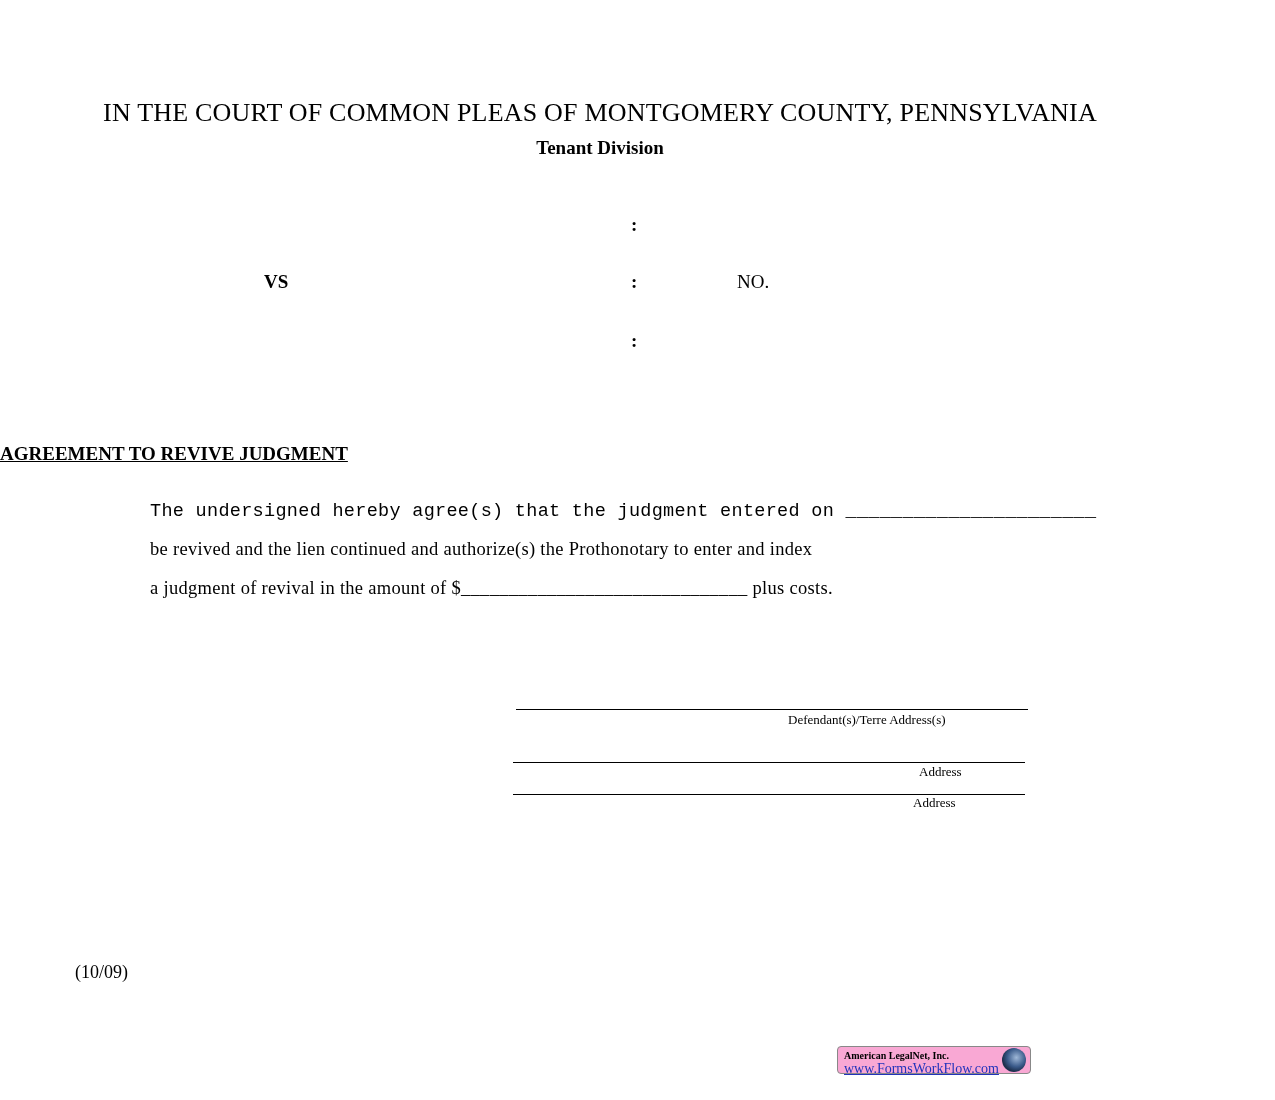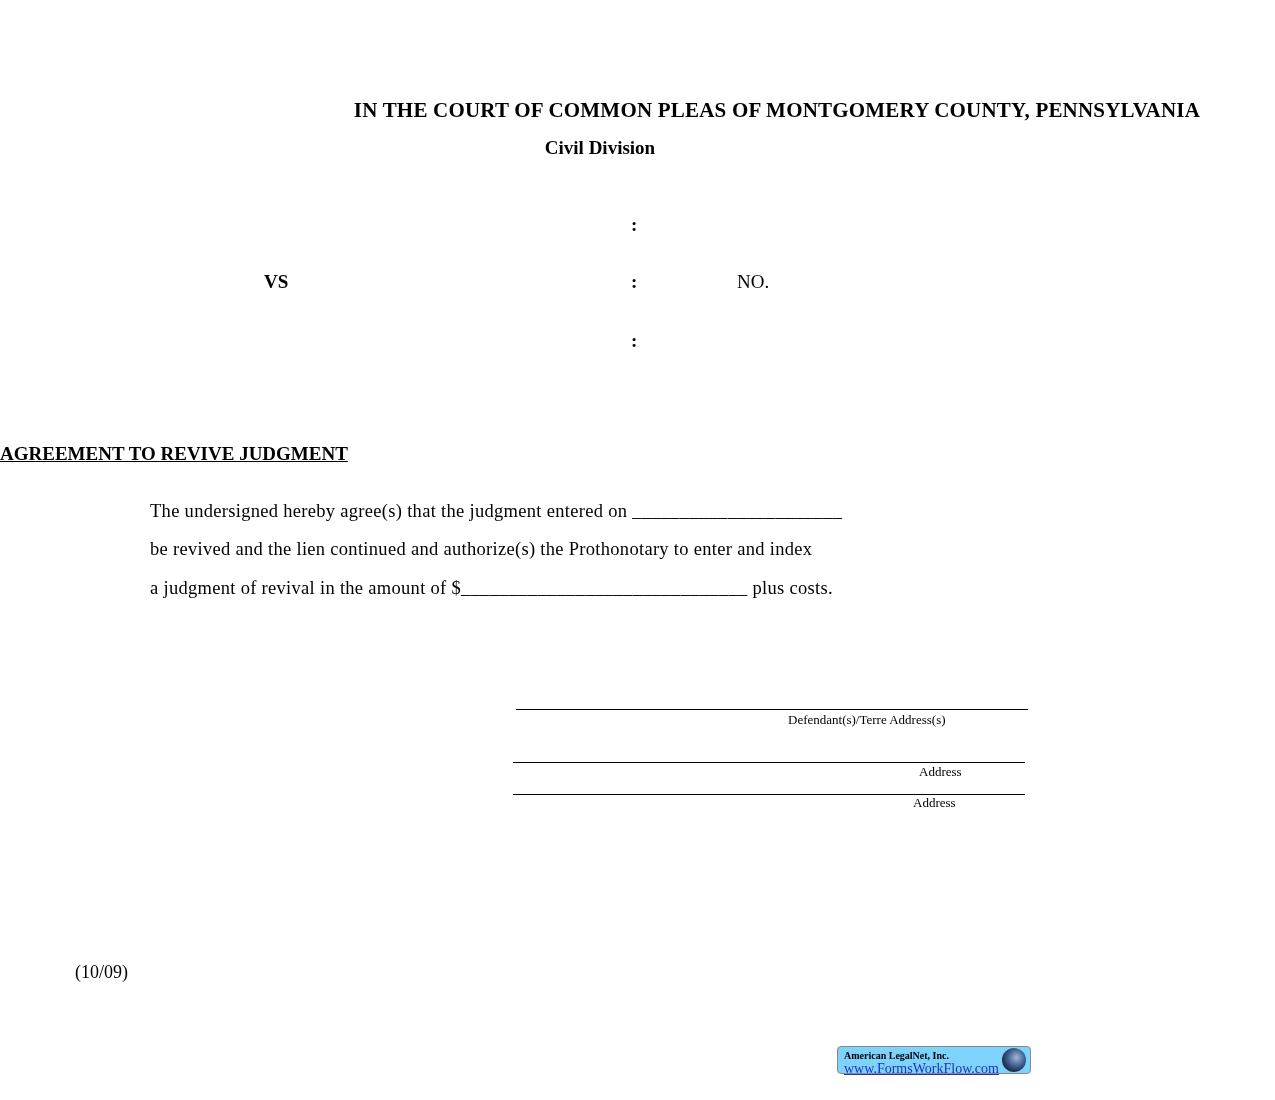--- a/index.html
+++ b/index.html
@@ -1,51 +1,51 @@
 <!DOCTYPE html>
 <html><head>
 <meta charset="utf-8">
 <style>
   html, body { margin:0; padding:0; background:#ffffff; }
   body { width:1275px; height:1100px; position:relative; overflow:hidden;
          font-family:"Liberation Serif", "DejaVu Serif", serif; color:#000; }
   .abs { position:absolute; white-space:nowrap; }
-  .court { left:0; width:1200px; top:98px; text-align:right; font-weight:bold; font-size:21px; letter-spacing:0.2px; }
+  .court { left:0; width:1200px; top:98px; text-align:center; font-weight:normal; font-size:26px; letter-spacing:0.2px; }
   .division { left:0; width:1200px; top:137px; text-align:center; font-weight:bold; font-size:19px; }
   .colon { font-weight:bold; font-size:19px; }
   .vs { font-weight:bold; font-size:19px; }
   .no { font-weight:normal; font-size:19px; }
   .title { left:0; width:1275px; top:443px; text-align:left; font-weight:bold; font-size:19px; }
   .title span { text-decoration:underline; }
   .body-line { left:150px; font-size:18.5px; letter-spacing:0.3px; }
   .sig-line { border-bottom:1px solid #000; height:0; }
   .sig-label { font-size:13px; }
   .version { left:75px; top:962px; font-size:18px;text-align:right; }
   .badge { left:837px; top:1046px; width:194px; height:28px; border:1px solid #888; border-radius:4px;
-           box-sizing:border-box; background:#7dd3fc; }
+           box-sizing:border-box; background:#f9a8d4; }
   .badge-company { position:absolute; left:6px; top:3px; font-size:10px; font-weight:bold; }
   .badge-url { position:absolute; left:6px; top:14px; font-size:14px; color:#2233bb; text-decoration:underline; }
   .badge-logo { position:absolute; right:4px; top:1px; width:24px; height:24px; border-radius:50%;
                 background:radial-gradient(circle at 60% 40%, #9fb8d8 0%, #3a5a8a 45%, #1b2d4a 70%, #6a7f9a 100%); }
 </style>
 </head>
 <body>
 
 <div class="abs court">IN THE COURT OF COMMON PLEAS OF MONTGOMERY COUNTY, PENNSYLVANIA</div>
-<div class="abs division">Civil Division</div>
+<div class="abs division">Tenant Division</div>
 
 <div class="abs colon" style="left:631px; top:214px;">:</div>
 <div class="abs vs" style="left:264px; top:271px;">VS</div>
 <div class="abs colon" style="left:631px; top:271px;">:</div>
 <div class="abs no" style="left:737px; top:271px;">NO.</div>
 <div class="abs colon" style="left:631px; top:330px;">:</div>
 
 <div class="abs title"><span>AGREEMENT TO REVIVE JUDGMENT</span></div>
 
-<div class="abs body-line" style="top:501px;">The undersigned hereby agree(s) that the judgment entered on ______________________</div>
+<div class="abs body-line" style="top:501px;font-family:Liberation Mono, monospace;">The undersigned hereby agree(s) that the judgment entered on ______________________</div>
 <div class="abs body-line" style="top:539px;">be revived and the lien continued and authorize(s) the Prothonotary to enter and index</div>
 <div class="abs body-line" style="top:578px;">a judgment of revival in the amount of $______________________________ plus costs.</div>
 
 <div class="abs sig-line" style="left:516px; top:709px; width:512px;"></div>
 <div class="abs sig-label" style="left:788px; top:712px;">Defendant(s)/Terre Address(s)</div>
 
 <div class="abs sig-line" style="left:513px; top:762px; width:512px;"></div>
 <div class="abs sig-label" style="left:919px; top:764px;">Address</div>
 
 <div class="abs sig-line" style="left:513px; top:794px; width:512px;"></div>

